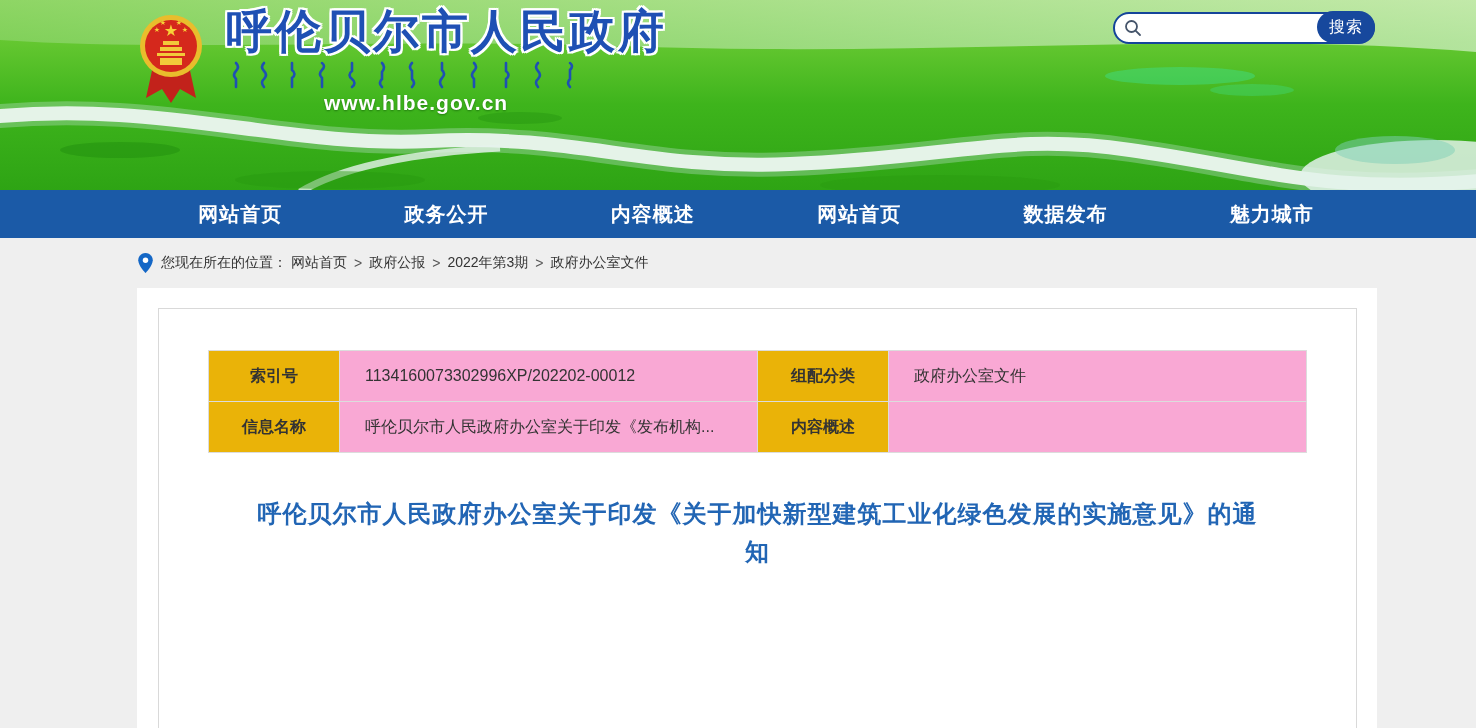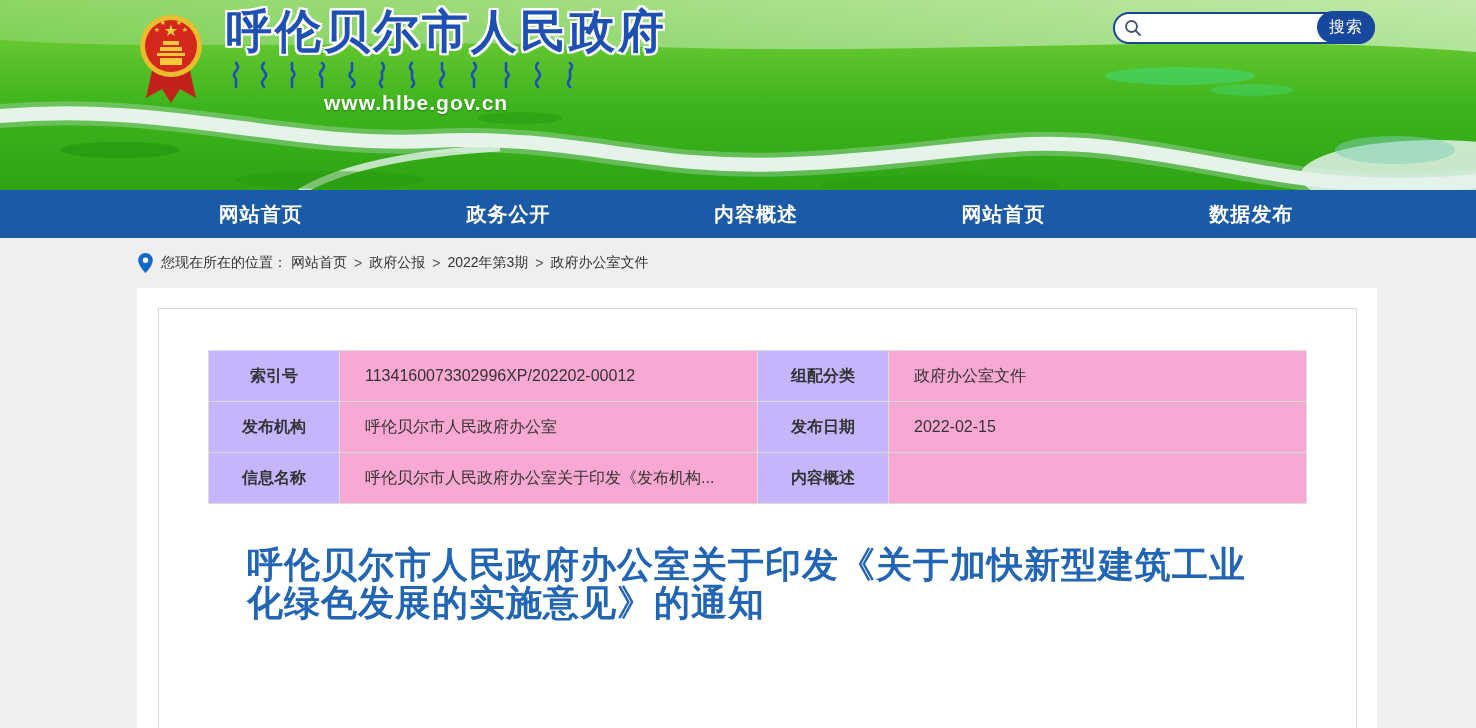--- a/index.html
+++ b/index.html
@@ -68,26 +68,26 @@
   }
   .card-inner {
     width: 1199px; height: 100%; border: 1px solid #d9d9d9; border-bottom: none;
     padding-top: 41px;
   }
   table.meta { border-collapse: collapse; margin: 0 auto; table-layout: fixed; }
   table.meta td {
     border: 1px solid #dcdcdc; height: 51px; font-size: 16px; color: #333;
     overflow: hidden; white-space: nowrap;
   }
-  td.lbl { width: 131px; background: #c4b5fd; text-align: center; font-weight: bold; }
+  td.lbl { width: 131px; background: #eab308; text-align: center; font-weight: bold; }
   td.val { width: 418px; padding-left: 25px; background: #f9a8d4; }
 
   .article-title {
-    margin: 42px 88px 1px; color: #2165b4;
-    font-size: 36px; font-weight: bold; line-height: 38px; letter-spacing: 1px;
+    margin: 42px 88px 1px; text-align: center; color: #2165b4;
+    font-size: 24px; font-weight: bold; line-height: 38px; letter-spacing: 1px;
   }
 </style>
 </head>
 <body>
 
 <div class="page">
 
   <header class="banner">
     <svg class="banner-bg" viewBox="0 0 1476 190" preserveAspectRatio="none">
       <defs>
@@ -167,20 +167,21 @@
     </div>
   </header>
 
   <nav class="mainnav">
     <div class="mainnav-inner">
       <div class="nav-item">网站首页</div>
       <div class="nav-item">政务公开</div>
       <div class="nav-item">内容概述</div>
       <div class="nav-item">网站首页</div>
       <div class="nav-item">数据发布</div>
+      <div class="nav-item">魅力城市</div>
     </div>
   </nav>
 
   <div class="crumb-row">
     <span class="crumb-pin">
       <svg width="15" height="20" viewBox="0 0 16 22">
         <path d="M8,0 C3.6,0 0,3.6 0,8 c0,6 8,14 8,14 s8,-8 8,-14 C16,3.6 12.4,0 8,0 Z" fill="#1467c6"></path>
         <circle cx="8" cy="8" r="3" fill="#ffffff"></circle>
       </svg>
     </span>
@@ -199,26 +200,20 @@
 
       <table class="meta">
         <tbody>
             <tr>
           <td class="lbl">索引号</td>
           <td class="val">1134160073302996XP/202202-00012</td>
           <td class="lbl">组配分类</td>
           <td class="val">政府办公室文件</td>
         </tr>
         <tr>
-          <td class="lbl">发布机构</td>
-          <td class="val">呼伦贝尔市人民政府办公室</td>
-          <td class="lbl">发布日期</td>
-          <td class="val">2022-02-15</td>
-        </tr>
-        <tr>
           <td class="lbl">信息名称</td>
           <td class="val">呼伦贝尔市人民政府办公室关于印发《发布机构...</td>
           <td class="lbl">内容概述</td>
           <td class="val"></td>
         </tr>
       </tbody>
         </table>
 
       <h1 class="article-title">呼伦贝尔市人民政府办公室关于印发《关于加快新型建筑工业化绿色发展的实施意见》的通知</h1>
     </div>

